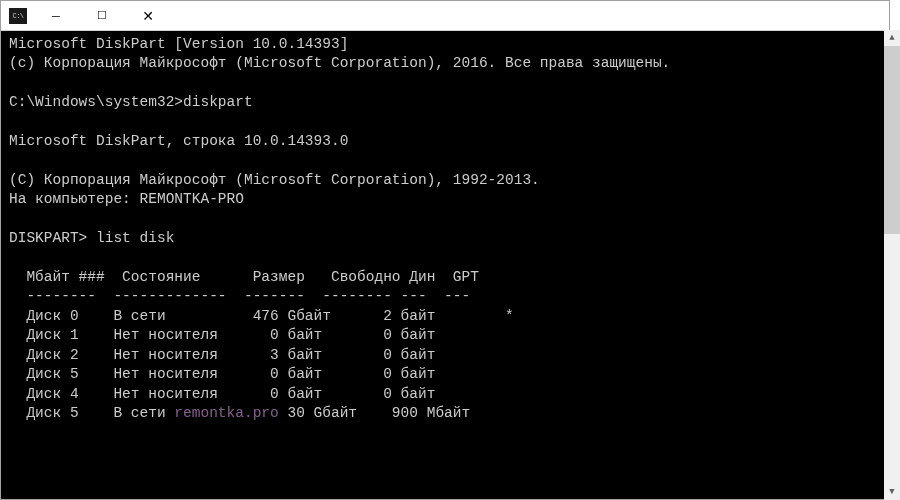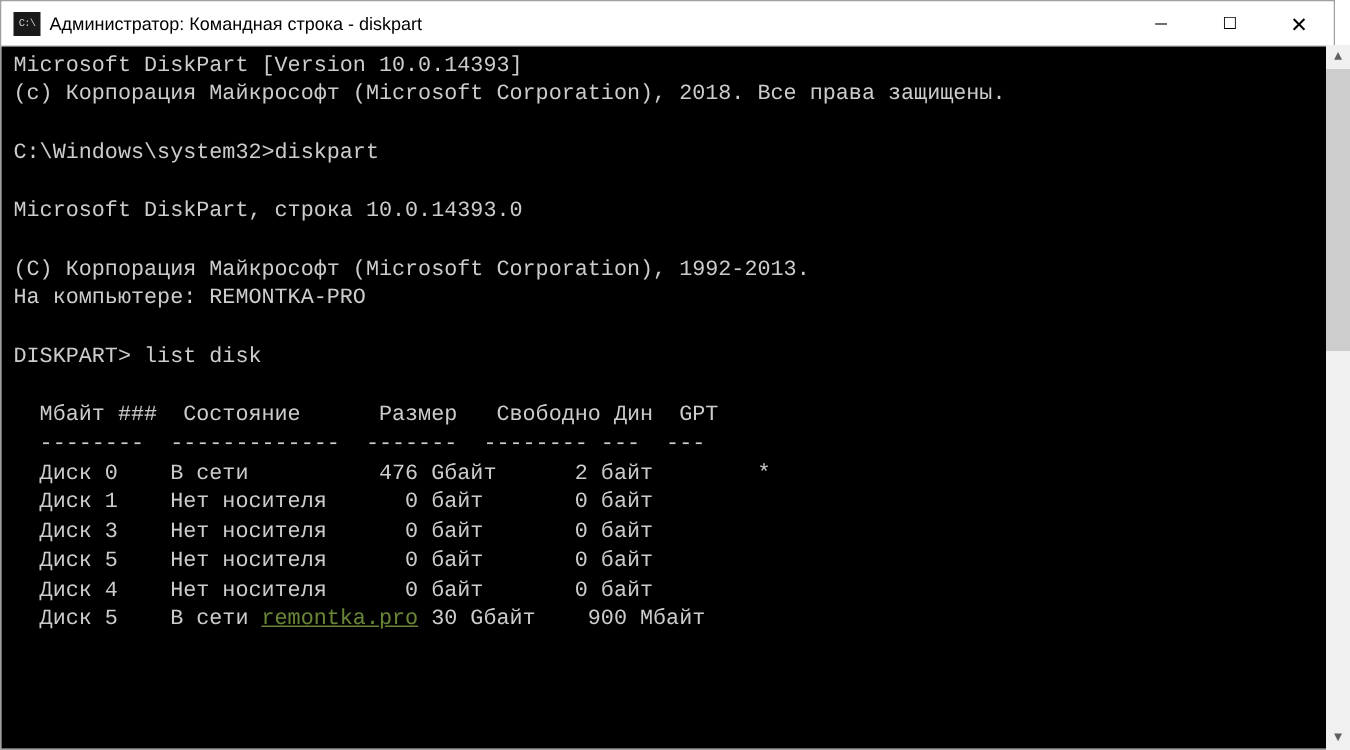--- a/index.html
+++ b/index.html
@@ -96,56 +96,54 @@
       background: #f0f0f0;
       display: flex;
       align-items: center;
       justify-content: center;
       font-size: 9px;
       color: #606060;
     }
     .scroll-up { top: 0; }
     .scroll-down { bottom: 0; }
     .watermark {
-      color: #bef264;
+      color: #f0abfc;
       opacity: 0.55;
-      text-decoration: underline;
     }
   </style>
 </head>
 <body>
 
 <div class="window">
   <div class="titlebar">
     <div class="titlebar-icon">C:\</div>
-    <div class="titlebar-text">Администратор: Командная строка - diskpart</div>
     <div class="win-controls">
       <div class="win-btn">─</div>
       <div class="win-btn">☐</div>
       <div class="win-btn close">✕</div>
     </div>
   </div>
 
   <div class="terminal"><span>Microsoft DiskPart [Version 10.0.14393]</span>
-<span>(c) Корпорация Майкрософт (Microsoft Corporation), 2018. Все права защищены.</span>
+<span>(c) Корпорация Майкрософт (Microsoft Corporation), 2016. Все права защищены.</span>
 <span></span>
 <span>C:\Windows\system32&gt;diskpart</span>
 <span></span>
 <span>Microsoft DiskPart, строка 10.0.14393.0</span>
 <span></span>
 <span>(C) Корпорация Майкрософт (Microsoft Corporation), 1992-2013.</span>
 <span>На компьютере: REMONTKA-PRO</span>
 <span></span>
 <span>DISKPART&gt; list disk</span>
 <span></span>
 <span>  Mбайт ###  Состояние      Размер   Свободно Дин  GPT</span>
 <span>  --------  -------------  -------  -------- ---  ---</span>
 <span>  Диск 0    В сети          476 Gбайт      2 байт        *</span>
 <span>  Диск 1    Нет носителя      0 байт       0 байт</span>
-<span>  Диск 3    Нет носителя      0 байт       0 байт</span>
+<span>  Диск 2    Нет носителя      3 байт       0 байт</span>
 <span>  Диск 5    Нет носителя      0 байт       0 байт</span>
 <span>  Диск 4    Нет носителя      0 байт       0 байт</span>
 <span><span>  Диск 5    В сети </span><span class="watermark">remontka.pro</span><span> 30 Gбайт    900 Mбайт</span></span></div>
 
   <div class="scrollbar-track">
     <div class="scroll-arrow scroll-up">▲</div>
     <div class="scrollbar-thumb"></div>
     <div class="scroll-arrow scroll-down">▼</div>
   </div>
 </div>

